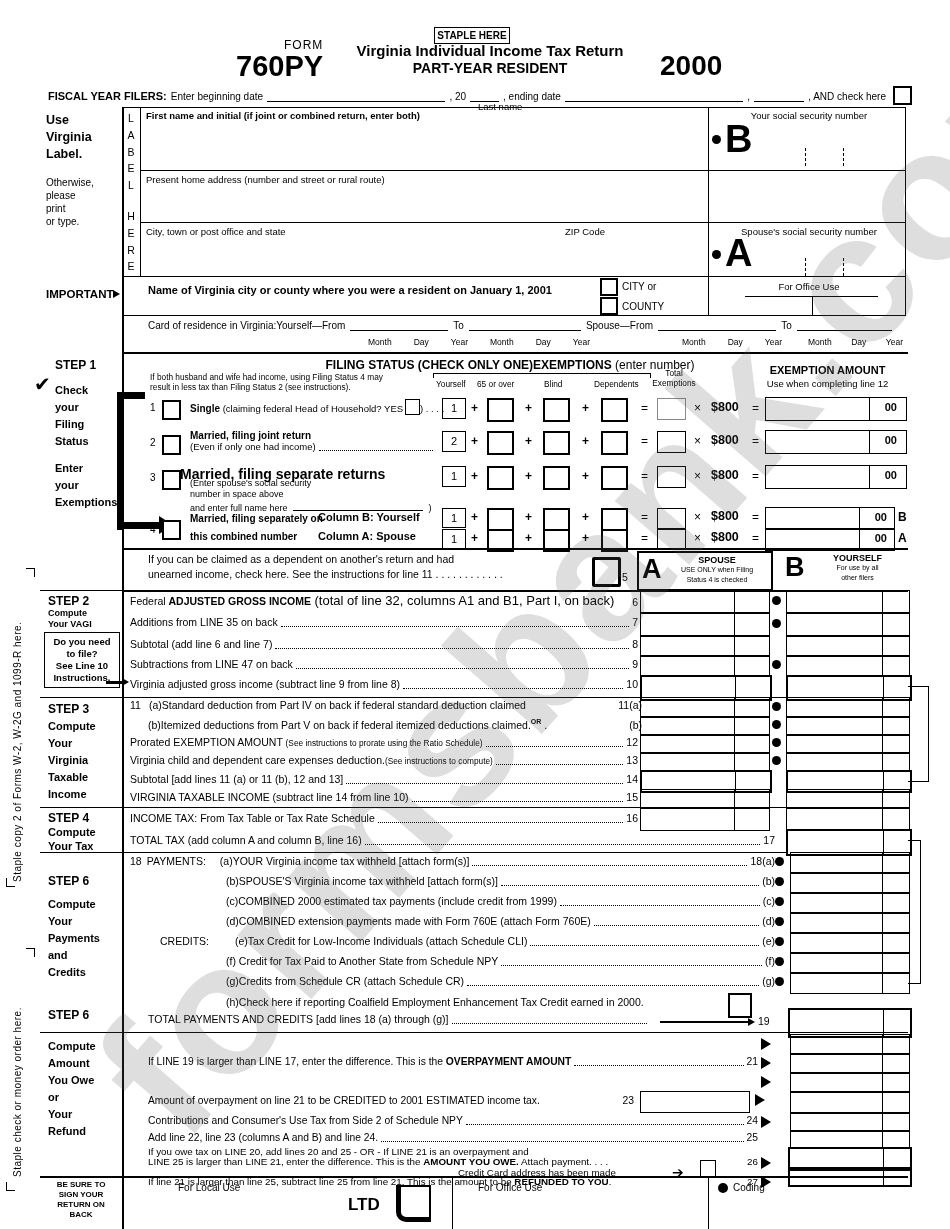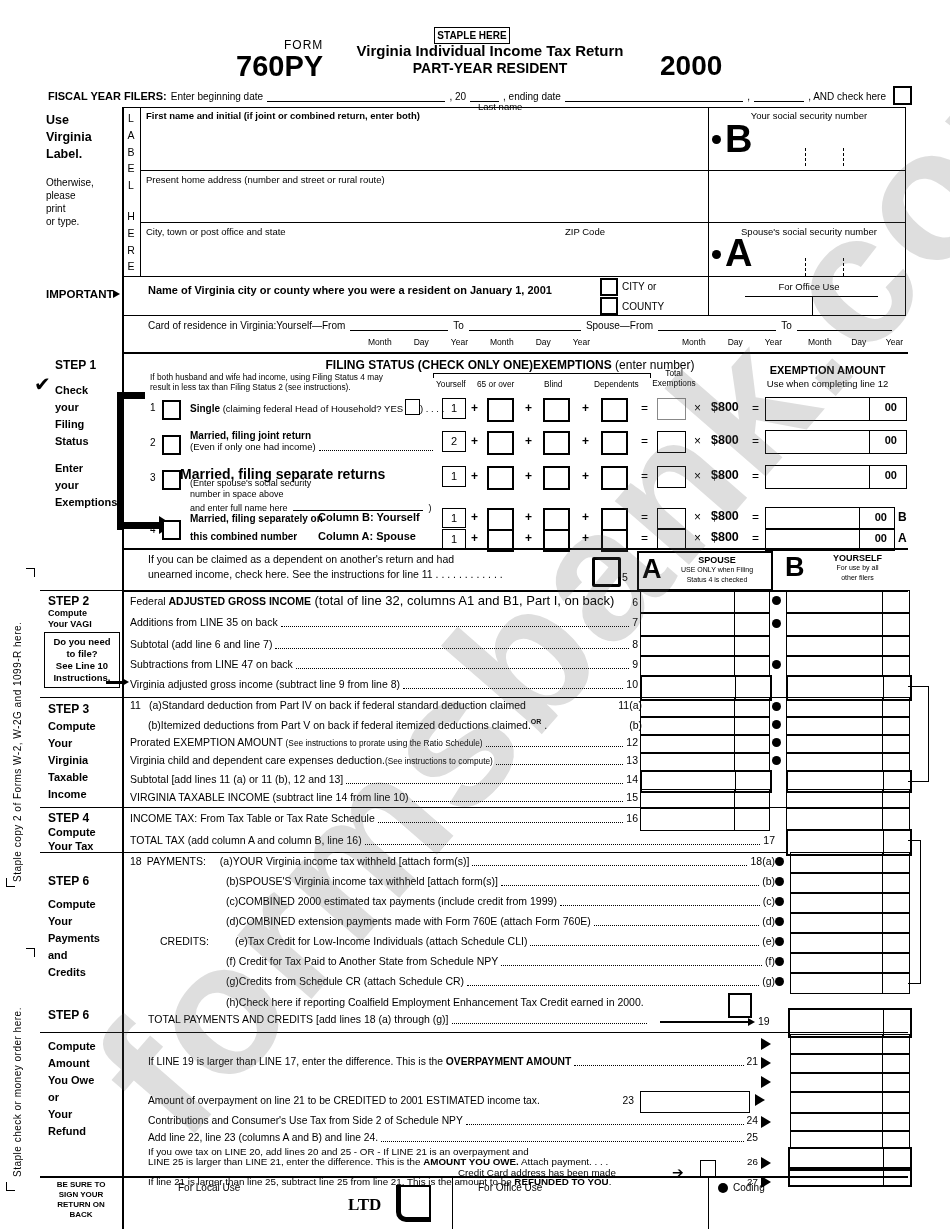--- a/index.html
+++ b/index.html
@@ -694,21 +694,21 @@
 or
 Your
 Refund</div>
 
   <div class="hline" style="left:40px;top:1176px;width:868px;height:2.2px;"></div>
   <div class="a pre b ctr" style="left:40px;top:1180px;width:82px;font-size:8px;line-height:1.25;">BE SURE TO
 SIGN YOUR
 RETURN ON
 BACK</div>
   <div class="a" style="left:178px;top:1182px;font-size:10px;">For Local Use</div>
-  <div class="a b" style="left:348px;top:1195px;font-size:17px;font-family:Liberation Serif, serif;">LTD</div>
+  <div class="a b" style="left:348px;top:1195px;font-size:17px;">LTD</div>
   <div class="a" style="left:396px;top:1185px;width:28px;height:30px;border:2.4px solid #000;border-radius:0 0 0 10px;border-left-width:5px;border-bottom-width:5px;"></div>
   <div class="vline" style="left:452px;top:1176px;height:53px;"></div>
   <div class="a" style="left:478px;top:1182px;font-size:10px;">For Office Use</div>
   <div class="vline" style="left:708px;top:1176px;height:53px;"></div>
   <div class="blt" style="left:718px;top:1183px;width:10px;height:10px;"></div>
   <div class="a" style="left:733px;top:1182px;font-size:10px;">Coding</div>
   <div class="a" style="left:124px;top:1195px;width:326px;height:34px;"></div>
   <div class="a" style="left:454px;top:1195px;width:252px;height:34px;"></div>
   <div class="a" style="left:710px;top:1195px;width:198px;height:34px;"></div>
 

